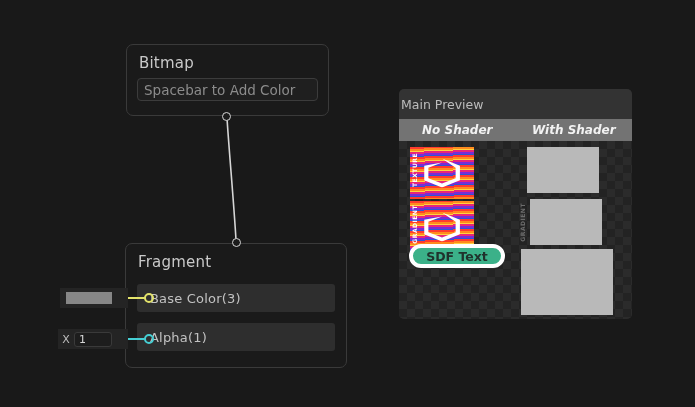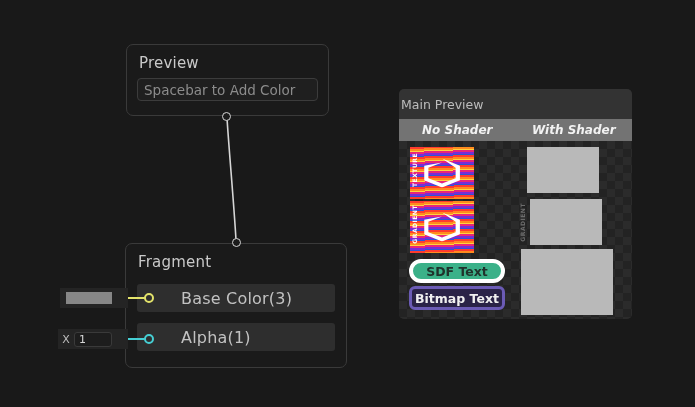--- a/index.html
+++ b/index.html
@@ -45,22 +45,22 @@
   .slot-row{
     position:absolute;
     left:11px;right:11px;
     height:28px;
     background:#2e2e2e;
     border-radius:3px;
     display:flex;align-items:center;
   }
   .slot-label{
     color:#c2c2c2;
-    font-size:16px;
-    margin-left:44px;
+    font-size:13px;
+    margin-left:13px;
     letter-spacing:.2px;
   }
   #row-basecolor{top:40px;}
   #row-alpha{top:79px;}
 
   
   .ring-port{
     position:absolute;
     width:9px;height:9px;
     border-radius:50%;
@@ -221,21 +221,21 @@
 
   
   .pill{
     position:absolute;
     display:flex;align-items:center;justify-content:center;
     font-size:12.5px;
     font-weight:bold;
     box-sizing:border-box;
   }
   #pill-sdf{
-    left:10px;top:118px;width:96px;height:24px;
+    left:10px;top:103px;width:96px;height:24px;
     border-radius:13px;
     background:#3bb189;
     border:4px solid #ffffff;
     color:#20322c;
   }
   #pill-bitmap{
     left:10px;top:145px;width:96px;height:24px;
     border-radius:6px;
     background:#2a2347;
     border:3px solid #6b5bb5;
@@ -243,21 +243,21 @@
   }
 </style>
 </head>
 <body>
 
 <svg id="wire-svg">
   <path d="M227,118 C229,150 234,205 236,240" stroke="#d6d6d6" stroke-width="1.6" fill="none"></path>
 </svg>
 
 <div class="node" id="vertex-node">
-  <div class="node-title">Preview</div>
+  <div class="node-title">Bitmap</div>
   <div class="add-node-field">Spacebar to Add Color</div>
 </div>
 <div class="ring-port" style="left:222px;top:112px;"></div>
 
 <div class="node" id="fragment-node">
   <div class="node-title">Fragment</div>
 
   <div class="slot-row" id="row-basecolor">
     <span class="slot-label">Base Color(3)</span>
   </div>
@@ -308,16 +308,15 @@
       <div class="tex-art"></div>
     </div>
     <div class="vlabel" id="vlabel-grad">GRADIENT</div>
 
     <div class="grey-block" id="block-tex-shader"></div>
     <div class="grey-block" id="block-grad-shader"></div>
     <div class="vlabel" id="vlabel-grad-shader">GRADIENT</div>
     <div class="grey-block" id="block-text-shader"></div>
 
     <div class="pill" id="pill-sdf">SDF Text</div>
-    <div class="pill" id="pill-bitmap">Bitmap Text</div>
 
   </div>
 </div>
 
 </body></html>

